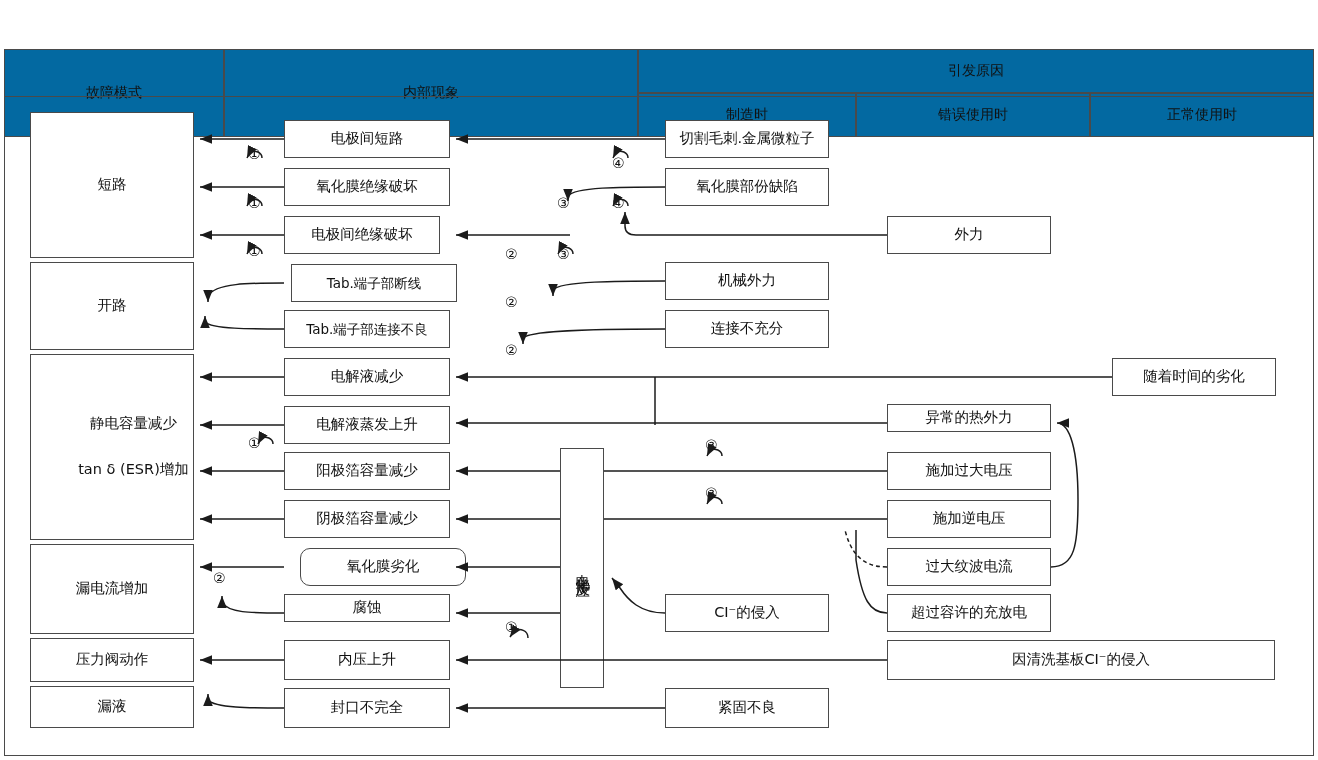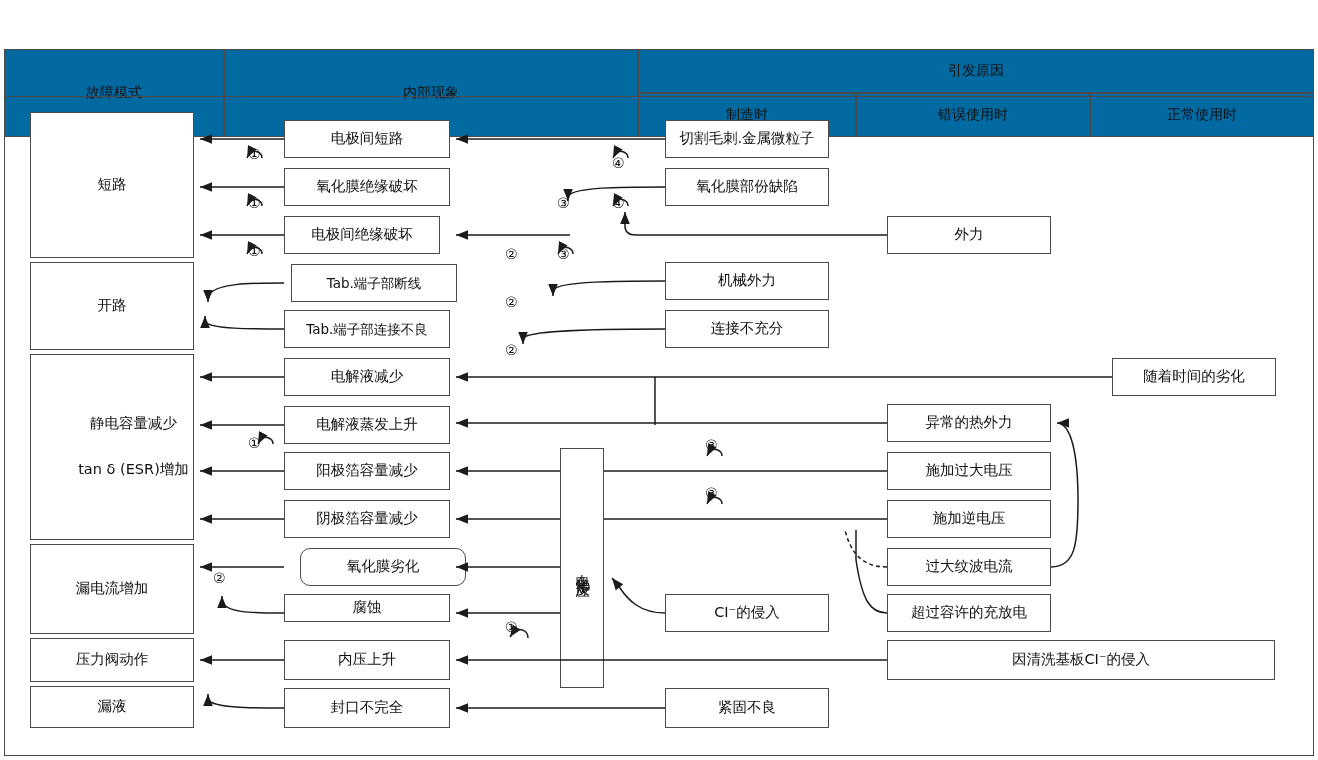--- a/index.html
+++ b/index.html
@@ -75,21 +75,21 @@
   </div>
 
   <div class="bx" style="left:665px;top:120px;width:164px;height:38px;">切割毛刺.金属微粒子</div>
   <div class="bx" style="left:665px;top:168px;width:164px;height:38px;">氧化膜部份缺陷</div>
   <div class="bx" style="left:665px;top:262px;width:164px;height:38px;">机械外力</div>
   <div class="bx" style="left:665px;top:310px;width:164px;height:38px;">连接不充分</div>
   <div class="bx" style="left:665px;top:594px;width:164px;height:38px;">CI⁻的侵入</div>
   <div class="bx" style="left:665px;top:688px;width:164px;height:40px;">紧固不良</div>
 
   <div class="bx" style="left:887px;top:216px;width:164px;height:38px;">外力</div>
-  <div class="bx" style="left:887px;top:404px;width:164px;height:38px;">异常的热外力</div>
+  <div class="bx" style="left:887px;top:404px;width:164px;height:28px;">异常的热外力</div>
   <div class="bx" style="left:887px;top:452px;width:164px;height:38px;">施加过大电压</div>
   <div class="bx" style="left:887px;top:500px;width:164px;height:38px;">施加逆电压</div>
   <div class="bx" style="left:887px;top:548px;width:164px;height:38px;">过大纹波电流</div>
   <div class="bx" style="left:887px;top:594px;width:164px;height:38px;">超过容许的充放电</div>
   <div class="bx" style="left:887px;top:640px;width:388px;height:40px;">因清洗基板CI⁻的侵入</div>
 
   <div class="bx" style="left:1112px;top:358px;width:164px;height:38px;">随着时间的劣化</div>
 
   <div class="cnum" style="left:248px;top:146px;">①</div>
   <div class="cnum" style="left:248px;top:195px;">①</div>

